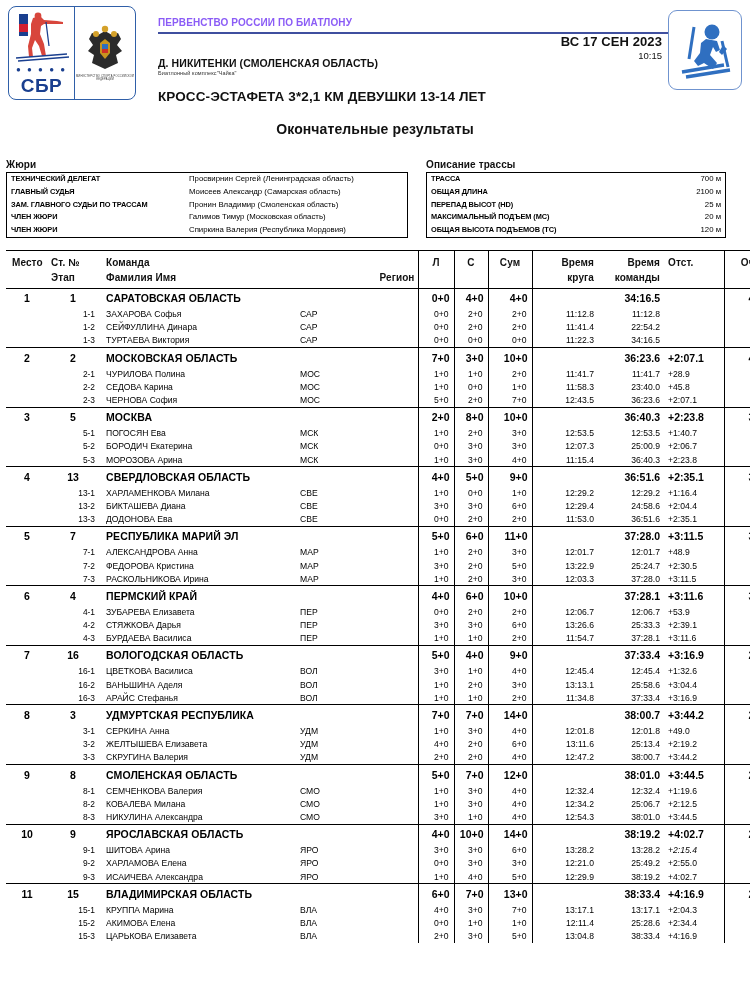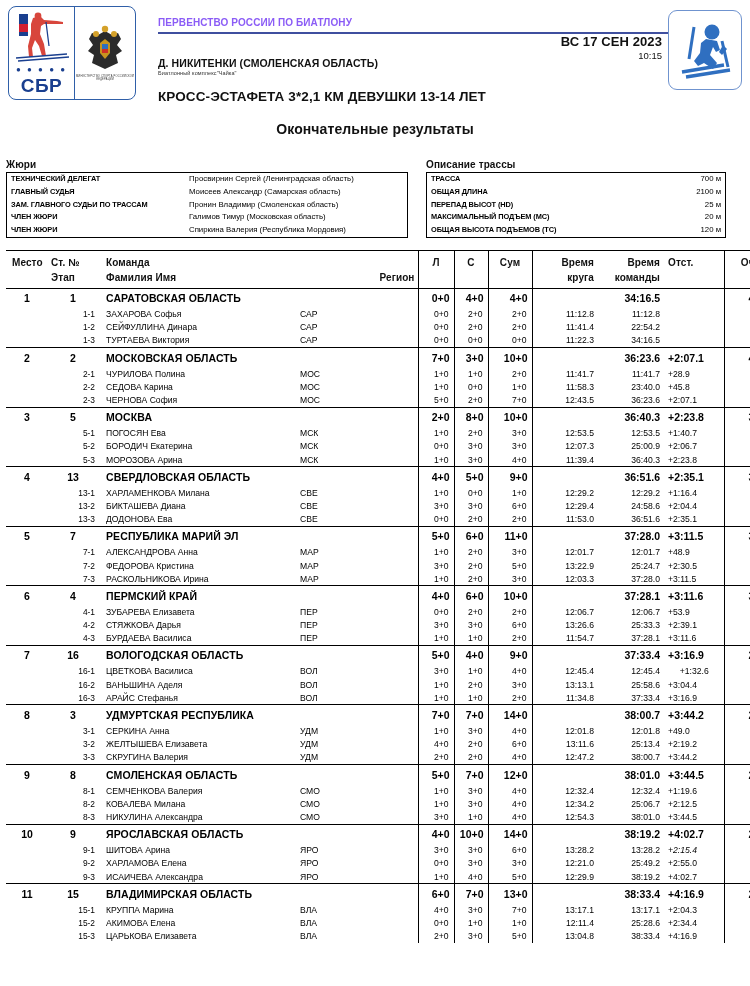--- a/index.html
+++ b/index.html
@@ -590,21 +590,21 @@
           <td class="vsep-l"></td>
         </tr>
         <tr class="ath-row ath-last">
           <td></td>
           <td class="leg">5-3</td>
           <td class="athname"><span class="surname">МОРОЗОВА</span><span class="given"> Арина</span></td>
           <td class="region">МСК</td>
           <td class="num p vsep-l">1+0</td>
           <td class="num s vsep-l">3+0</td>
           <td class="num sum vsep-l">4+0</td>
-          <td class="num vsep-l">11:39.4</td>
+          <td class="num vsep-l">11:15.4</td>
           <td class="num">36:40.3</td>
           <td style="text-align: left; padding-left: 4px;">+2:23.8</td>
           <td class="vsep-l"></td>
         </tr>
         <tr class="team-row">
           <td class="place">4</td>
           <td class="bib">13</td>
           <td class="teamname">СВЕРДЛОВСКАЯ ОБЛАСТЬ</td>
           <td></td>
           <td class="num p vsep-l">4+0</td>
@@ -774,21 +774,21 @@
         <tr class="ath-row">
           <td></td>
           <td class="leg">16-1</td>
           <td class="athname"><span class="surname">ЦВЕТКОВА</span><span class="given"> Василиса</span></td>
           <td class="region">ВОЛ</td>
           <td class="num p vsep-l">3+0</td>
           <td class="num s vsep-l">1+0</td>
           <td class="num sum vsep-l">4+0</td>
           <td class="num vsep-l">12:45.4</td>
           <td class="num">12:45.4</td>
-          <td style="text-align: center; padding-left: 4px; margin-left: 44px;">+1:32.6</td>
+          <td style="text-align: left; padding-left: 4px; margin-left: 44px;">+1:32.6</td>
           <td class="vsep-l"></td>
         </tr>
         <tr class="ath-row">
           <td></td>
           <td class="leg">16-2</td>
           <td class="athname"><span class="surname">ВАНЬШИНА</span><span class="given"> Аделя</span></td>
           <td class="region">ВОЛ</td>
           <td class="num p vsep-l">1+0</td>
           <td class="num s vsep-l">2+0</td>
           <td class="num sum vsep-l">3+0</td>

